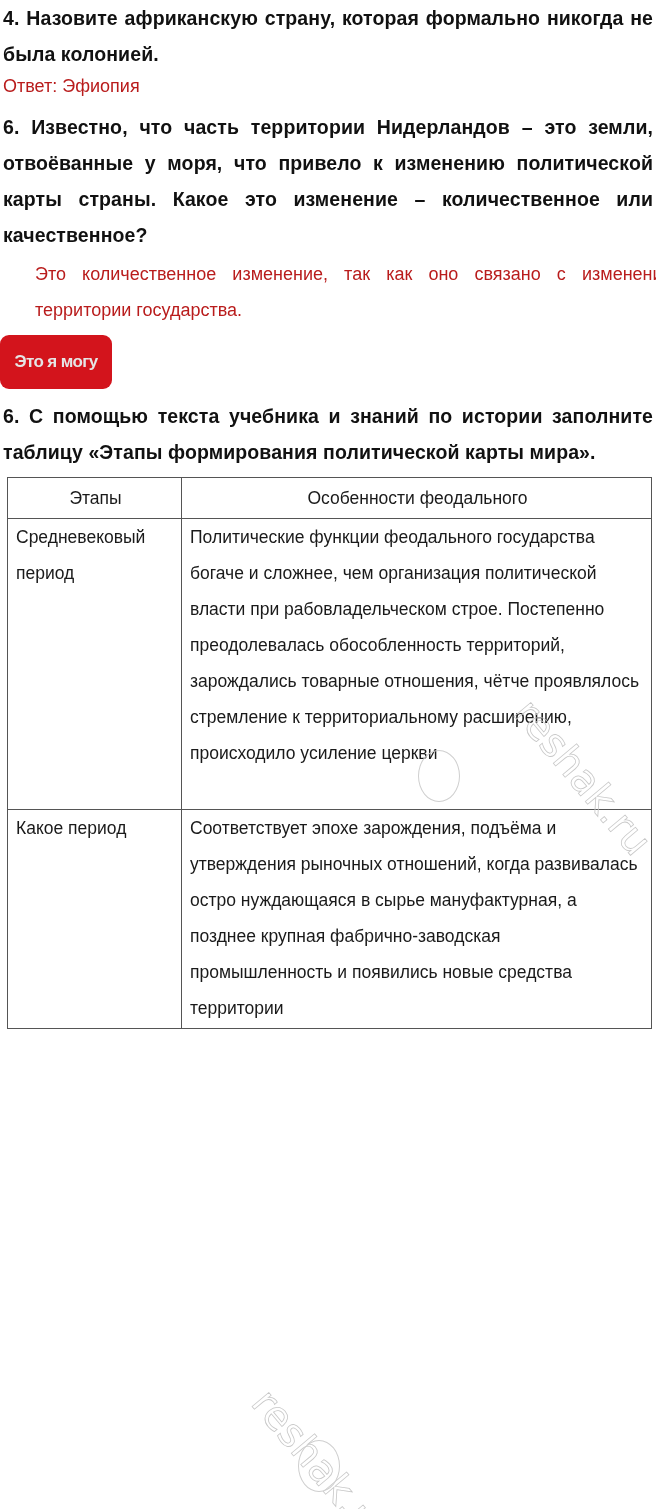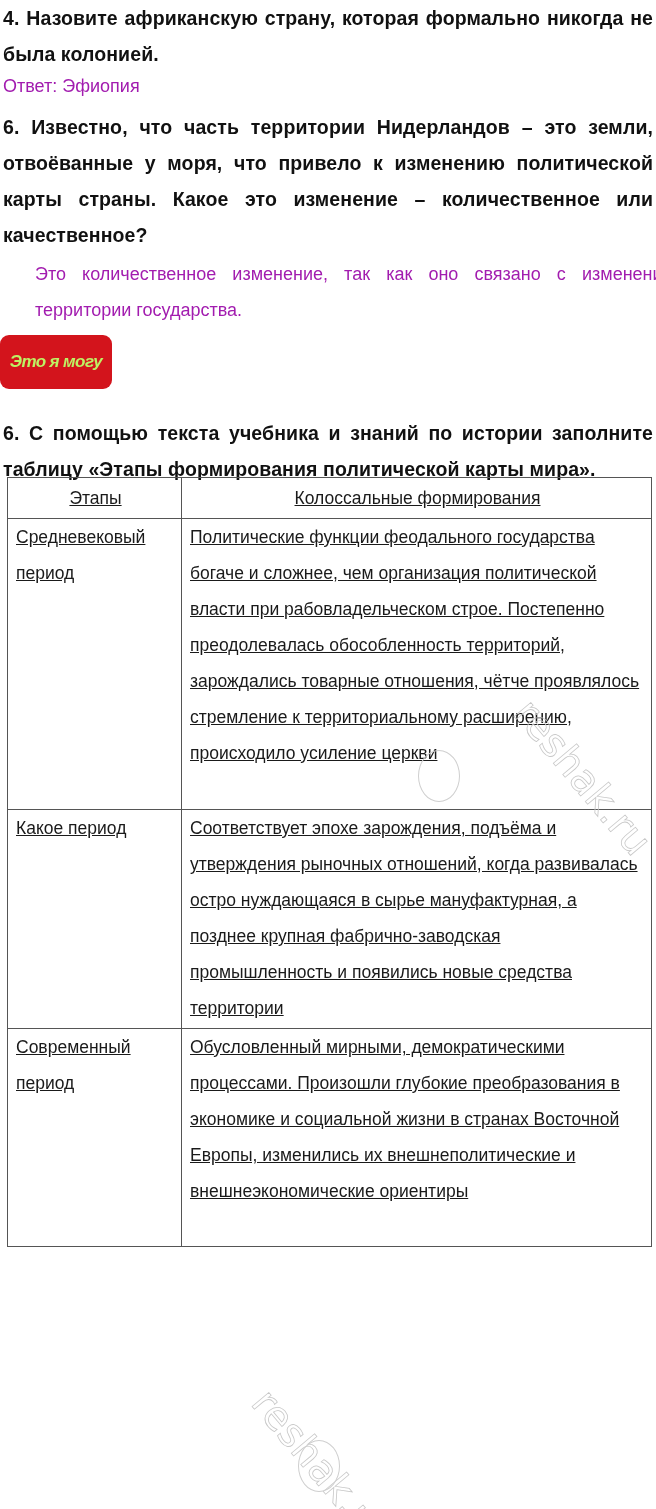--- a/index.html
+++ b/index.html
@@ -7,41 +7,41 @@
     width: 656px; height: 1509px; overflow: hidden; position: relative;
     font-family: "Liberation Sans", "DejaVu Sans", sans-serif; color: #111111;
   }
   .q {
     position: absolute; left: 3px; width: 650px;
     font-weight: bold; font-size: 19.5px; line-height: 36px;
     text-align: justify; letter-spacing: 0.1px;
   }
   .a {
     position: absolute; left: 3px; width: 650px;
-    font-size: 18px; line-height: 36px; text-align: justify; color: #a21caf;
+    font-size: 18px; line-height: 36px; text-align: justify; color: #b91c1c;
   }
   #q4 { top: 0; }
   #a4 { top: 68px; }
   #q5 { top: 109px; }
   #a5 { top: 256px; margin-left: 32px; }
   #badge {
     position: absolute; left: 0px; top: 335px; width: 112px; height: 54px;
     background: #d3141c; border-radius: 9px;
     display: flex; align-items: center; justify-content: center;
-    color: #bef264; font-weight: bold; font-size: 17px; letter-spacing: -0.6px; font-style: italic;
+    color: #e5e5e5; font-weight: bold; font-size: 17px; letter-spacing: -0.6px;
   }
-  #q6 { top: 398px; margin-top: 17px; }
+  #q6 { top: 398px; }
   table#stages {
     position: absolute; left: 7px; top: 477px; width: 644px;
     border-collapse: collapse; table-layout: fixed;
     font-size: 17.5px; line-height: 36px; color: #1a1a1a;
   }
   table#stages td, table#stages th {
     border: 1.5px solid #555555; vertical-align: top;
-    padding: 0 6px 0 8px; font-weight: normal; text-align: left; text-decoration: underline;
+    padding: 0 6px 0 8px; font-weight: normal; text-align: left;
   }
   table#stages th { text-align: center; height: 40px; vertical-align: middle; }
   col.c1 { width: 174px; }
   col.c2 { width: 470px; }
   tr.r1 td { height: 77px; padding-top: 1px; }
   tr.r2 td { height: 290px; padding-top: 1px; }
   tr.r3 td { height: 218px; padding-top: 1px; }
   tr.r4 td { height: 185px; padding-top: 1px; }
   tr.r5 td { height: 217px; padding-top: 1px; }
   .wm {
@@ -70,33 +70,29 @@
 <div class="q" id="q6">6. С помощью текста учебника и знаний по истории заполните таблицу «Этапы формирования политической карты мира».</div>
 
 <table id="stages">
   <colgroup>
       <col class="c1">
       <col class="c2">
     </colgroup>
   <tbody>
       <tr>
     <th>Этапы</th>
-    <th>Колоссальные формирования</th>
+    <th>Особенности феодального</th>
   </tr>
   <tr class="r2">
     <td>Средневековый период</td>
     <td>Политические функции феодального государства богаче и сложнее, чем организация политической власти при рабовладельческом строе. Постепенно преодолевалась обособленность территорий, зарождались товарные отношения, чётче проявлялось стремление к территориальному расширению, происходило усиление церкви</td>
   </tr>
   <tr class="r3">
     <td>Какое период</td>
     <td>Соответствует эпохе зарождения, подъёма и утверждения рыночных отношений, когда развивалась остро нуждающаяся в сырье мануфактурная, а позднее крупная фабрично-заводская промышленность и появились новые средства территории</td>
-  </tr>
-  <tr class="r5">
-    <td>Современный период</td>
-    <td>Обусловленный мирными, демократическими процессами. Произошли глубокие преобразования в экономике и социальной жизни в странах Восточной Европы, изменились их внешнеполитические и внешнеэкономические ориентиры</td>
   </tr>
 </tbody>
   </table>
 
 <div class="wm" style="left:540px; top:690px;">reshak.ru</div>
 <div class="wm-c" style="left:418px; top:750px;"></div>
 <div class="wm" style="left:278px; top:1380px;">reshak.ru</div>
 <div class="wm-c" style="left:298px; top:1440px;"></div>
 
 </body></html>

